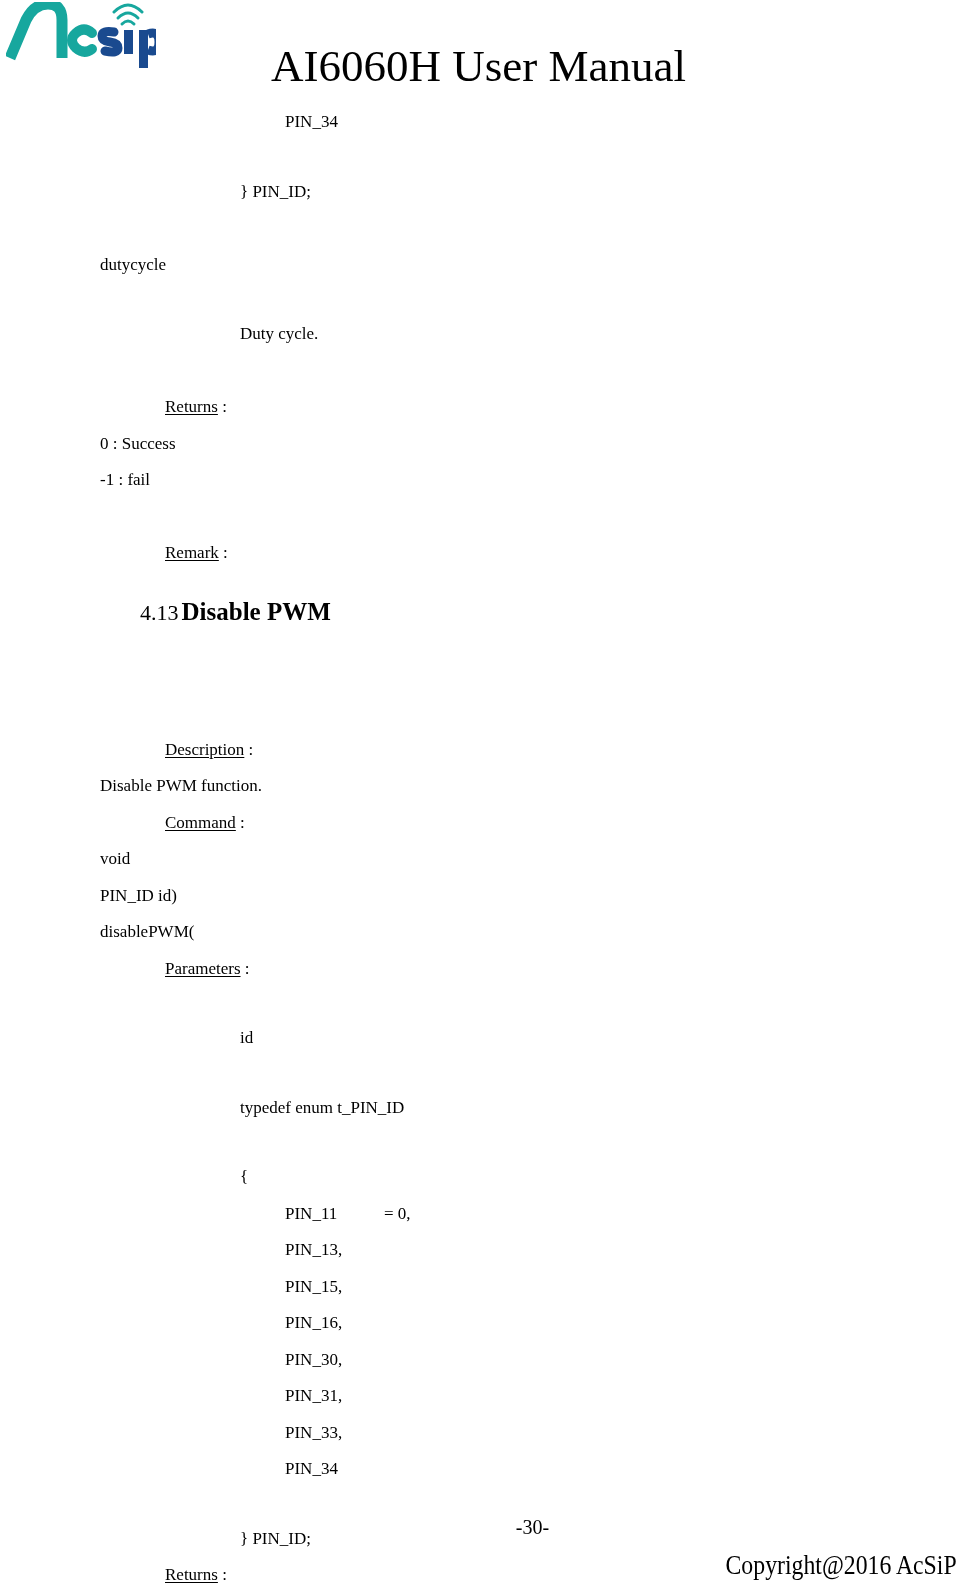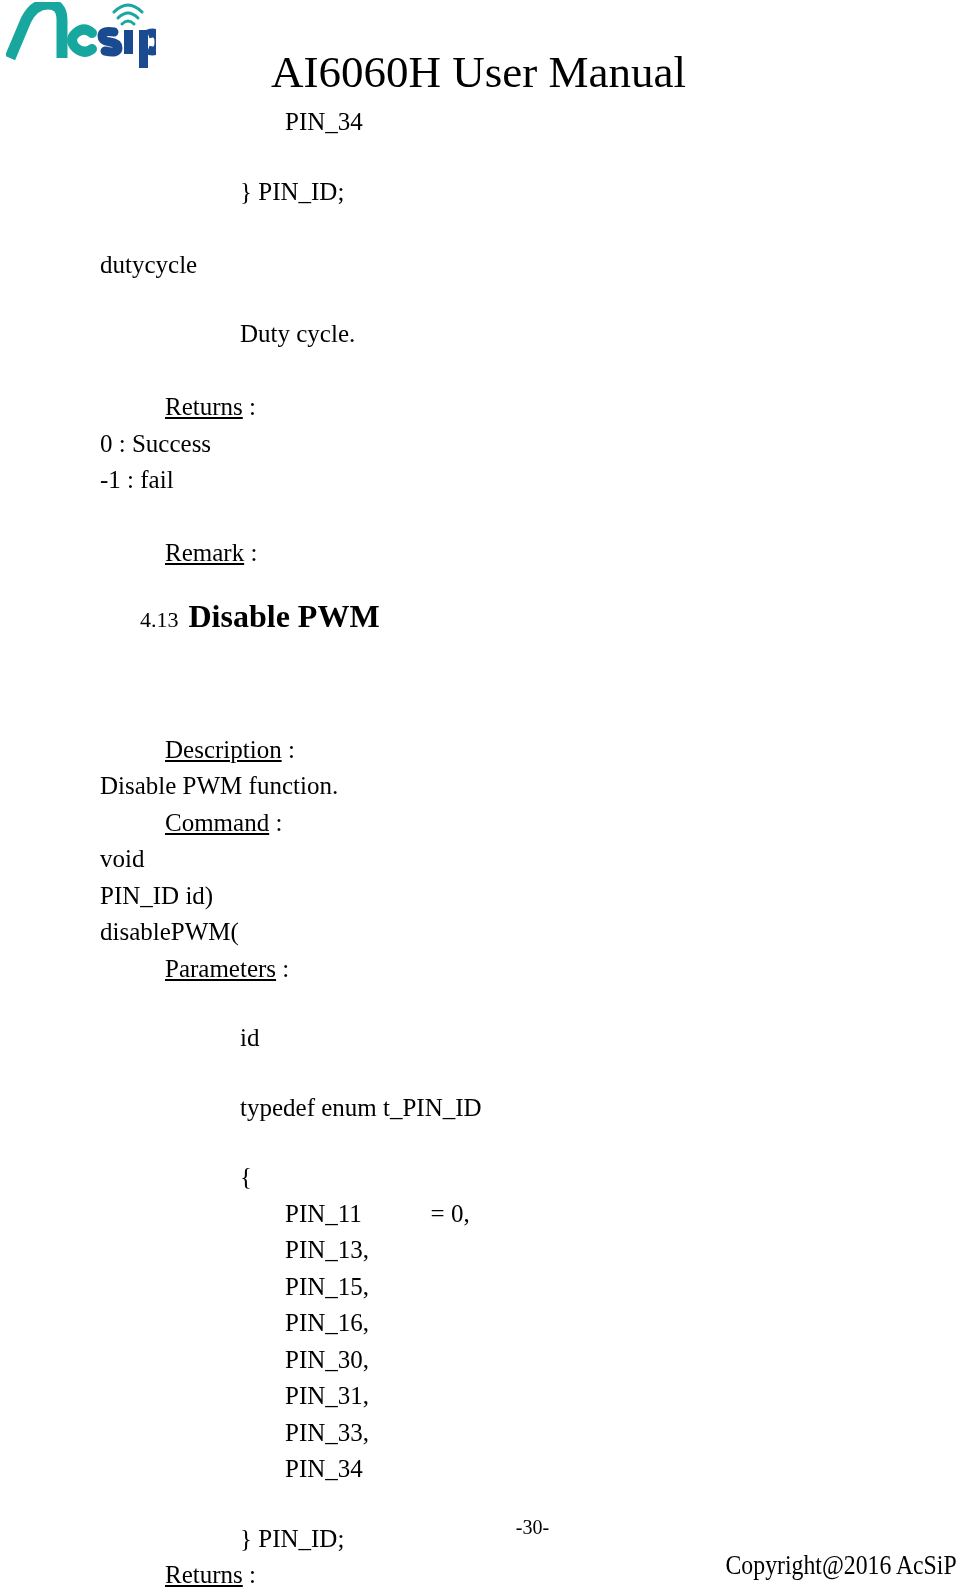--- a/index.html
+++ b/index.html
@@ -22,38 +22,38 @@
     left: 6px;
     top: 2px;
     width: 150px;
     height: 72px;
   }
 
   
   #doc-title {
     position: absolute;
     left: 0;
-    top: 46px;
+    top: 40px;
     width: 957px;
     text-align: center;
     font-size: 45px;
     line-height: 52px;
     letter-spacing: 0px;
     white-space: nowrap;
   }
 
   
   #content {
     position: absolute;
     left: 0;
     top: 104px;
     width: 957px;
   }
   .line {
-    font-size: 25px;
+    font-size: 17px;
     line-height: 36.5px;
     height: 36.5px;
     white-space: pre;
     color: #000;
   }
   .blank { color: transparent; }
 
   
   .i0 { padding-left: 165px; font-family: Liberation Serif, serif; }
   .i1 { padding-left: 100px; }
@@ -70,23 +70,23 @@
     position: absolute;
     left: 140px;
     top: 598px;
     white-space: nowrap;
   }
   #section-heading .num {
     font-size: 22px;
     font-weight: 400;
   }
   #section-heading .name {
-    font-size: 32px;
+    font-size: 25px;
     font-weight: bold;
-    margin-left: 10px;
+    margin-left: 3px;
   }
 
   
   #page-number {
     position: absolute;
     left: 0;
     top: 1516px;
     width: 1065px;
     text-align: center;
     font-size: 20px;

